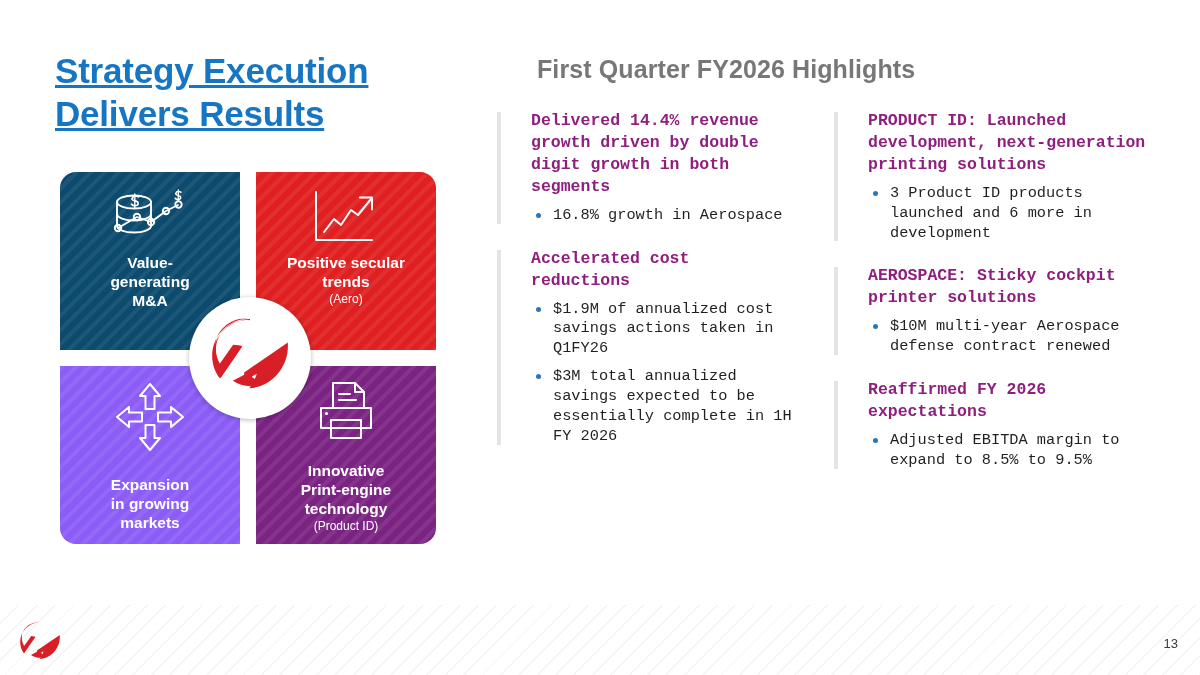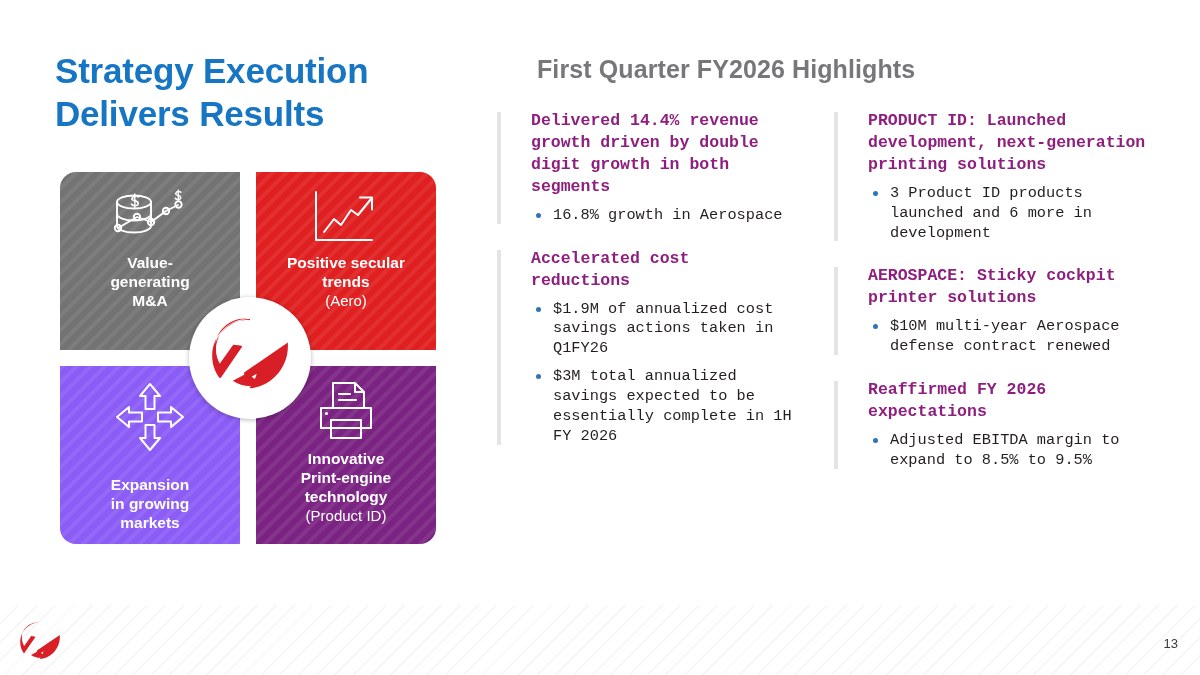--- a/index.html
+++ b/index.html
@@ -9,47 +9,47 @@
     -webkit-font-smoothing:antialiased;
   }
   .slide{position:relative;width:1200px;height:675px;background:#fff;}
 
   
   .deck-title{
     position:absolute;left:55px;top:50px;width:420px;
     font-size:35px;font-weight:bold;line-height:1.22;
     color:#1676C4;letter-spacing:-0.2px;
   }
-  .deck-title span{display:block;}
+  .deck-title span{display:block;text-decoration:underline;}
 
   
   .quad{position:absolute;left:60px;top:172px;width:380px;height:372px;}
   .tile{position:absolute;width:180px;height:178px;overflow:hidden;
         display:flex;flex-direction:column;align-items:center;justify-content:flex-start;}
   .tile .stripes{position:absolute;inset:0;}
   .tile .inner{position:relative;z-index:2;width:100%;height:100%;
         display:flex;flex-direction:column;align-items:center;}
-  .tile-tl{left:0;top:0;border-top-left-radius:16px;background:#737373;}
+  .tile-tl{left:0;top:0;border-top-left-radius:16px;background:#0c4a6e;}
   .tile-tr{left:196px;top:0;border-top-right-radius:16px;background:#E02020;}
   .tile-bl{left:0;top:194px;border-bottom-left-radius:16px;background:#8b5cf6;}
   .tile-br{left:196px;top:194px;border-bottom-right-radius:16px;background:#7B2382;}
 
   .tile-icon{margin-top:14px;height:66px;display:flex;align-items:center;justify-content:center;}
   .tile-icon svg{display:block;}
   .tile-label{
     color:#ffffff;font-weight:bold;font-size:15.5px;line-height:1.22;
     text-align:center;padding:0 8px;margin-top:2px;
   }
-  .tile-sub{color:#ffffff;font-weight:normal;font-size:15px;line-height:1.2;text-align:center;}
+  .tile-sub{color:#ffffff;font-weight:normal;font-size:12px;line-height:1.2;text-align:center;}
 
   
   .tile-bl .tile-icon{margin-top:18px;}
   .tile-bl .tile-label{margin-top:26px;}
   .tile-br .tile-icon{margin-top:12px;}
-  .tile-br .tile-label{margin-top:6px;}
+  .tile-br .tile-label{margin-top:18px;}
 
   .logo-circle{
     position:absolute;left:129px;top:125px;width:122px;height:122px;border-radius:50%;
     background:#ffffff;box-shadow:0 1px 5px rgba(0,0,0,0.28);
     display:flex;align-items:center;justify-content:center;z-index:5;
   }
 
   
   .hl-title{
     position:absolute;left:497px;top:55px;

